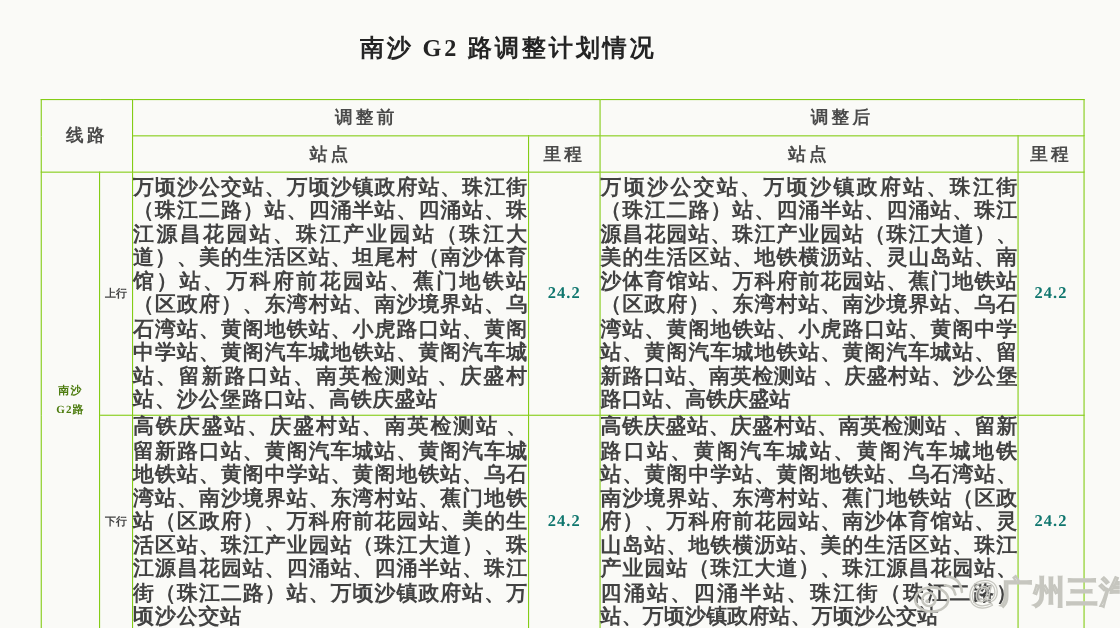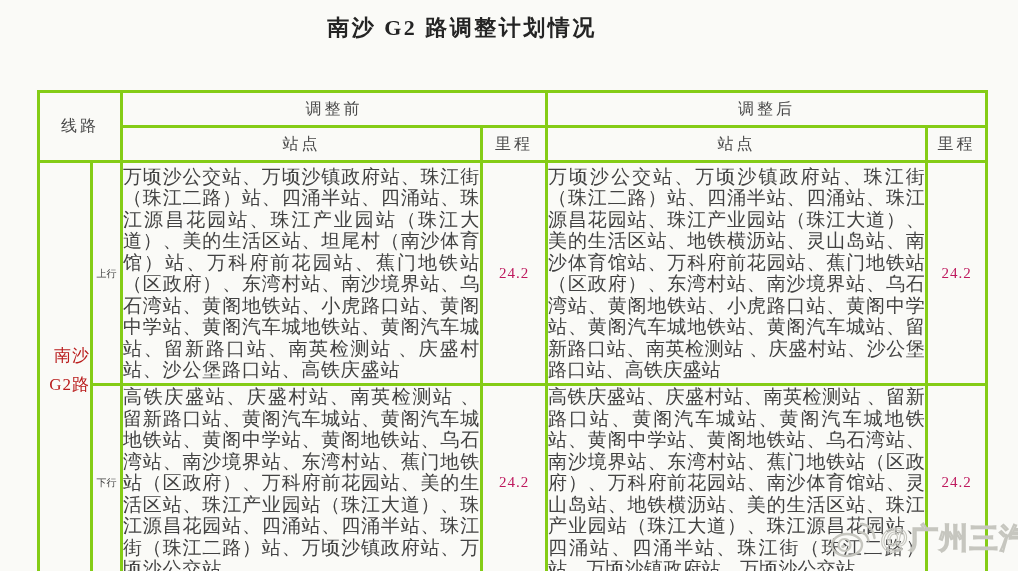--- a/index.html
+++ b/index.html
@@ -3,67 +3,67 @@
 <meta charset="utf-8">
 <style>
   html,body{margin:0;padding:0;}
   body{
     width:1018px;height:571px;position:relative;overflow:hidden;
     background:#fafaf7;
     font-family:"Liberation Serif", serif;
     color:#3d3d3d;
   }
   .doc-title{
-    position:absolute;top:13px;left:0;right:94px;
+    position:absolute;top:29px;left:0;right:94px;
     text-align:center;
     font-size:22px;font-weight:bold;color:#242424;
     letter-spacing:2.5px;
   }
   table.plan{
     position:absolute;left:37px;top:90px;
     width:948px;
     border-collapse:collapse;
     table-layout:fixed;
     background:transparent;
   }
   table.plan th, table.plan td{
-    border:3px solid #84cc16;
-    font-weight:normal;
+    border:1px solid #84cc16;
+    font-weight:bold;
     padding:0;
   }
   th.hdr{
     height:32px;
     font-size:16px;
     letter-spacing:3px;
     color:#4a4a4a;
     text-align:center;
     vertical-align:middle;
   }
   td.route-cell{
-    text-align:right;vertical-align:middle;
-    font-size:17px;letter-spacing:1px;line-height:1.7;
-    white-space:pre-line;color:#b91c1c;
+    text-align:center;vertical-align:middle;
+    font-size:10px;letter-spacing:1px;line-height:1.7;
+    white-space:pre-line;color:#4d7c0f;
   }
   td.dir-cell{
     text-align:center;vertical-align:middle;
     font-size:10px;line-height:2.1;color:#454545;
   }
   td.stations-cell{
     vertical-align:middle;
     font-size:19px;
     line-height:21.5px;
     text-align:justify;
     padding:8px 9px;
     color:#424242;
     letter-spacing:0.8px;
   }
   td.stations-cell.after{letter-spacing:0.2px;}
   td.mileage-cell{
     text-align:center;vertical-align:middle;
-    font-size:15px;color:#be185d;
+    font-size:15px;color:#0f766e;
     letter-spacing:1px;
   }
   tr.row-up td{height:220px;}
   tr.row-down td{height:170px;}
   .watermark{
     position:absolute;left:828px;top:518px;
     display:flex;align-items:center;gap:4px;
     pointer-events:none;
   }
   .watermark .wb-icon{display:block;}

